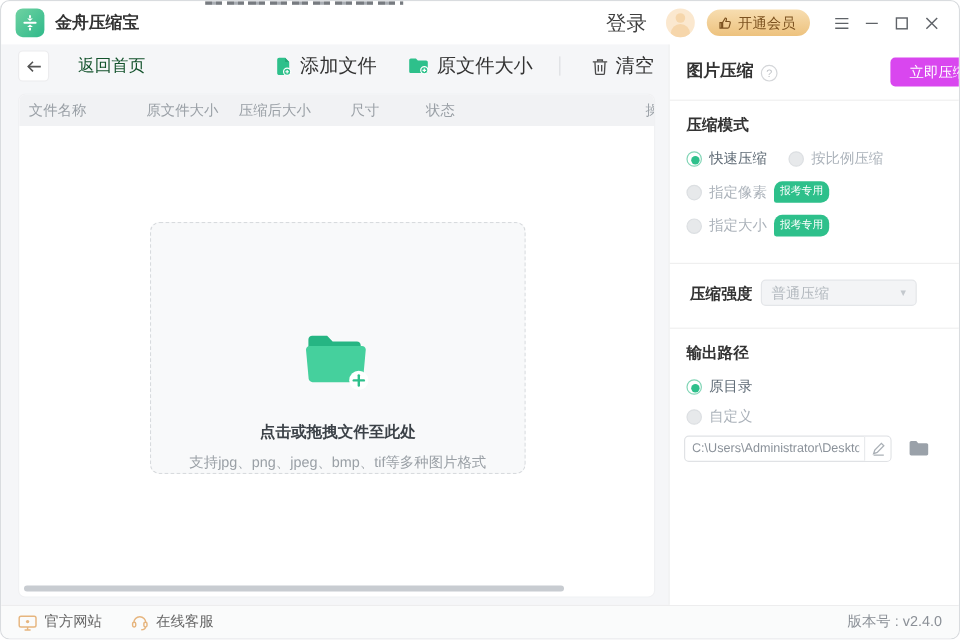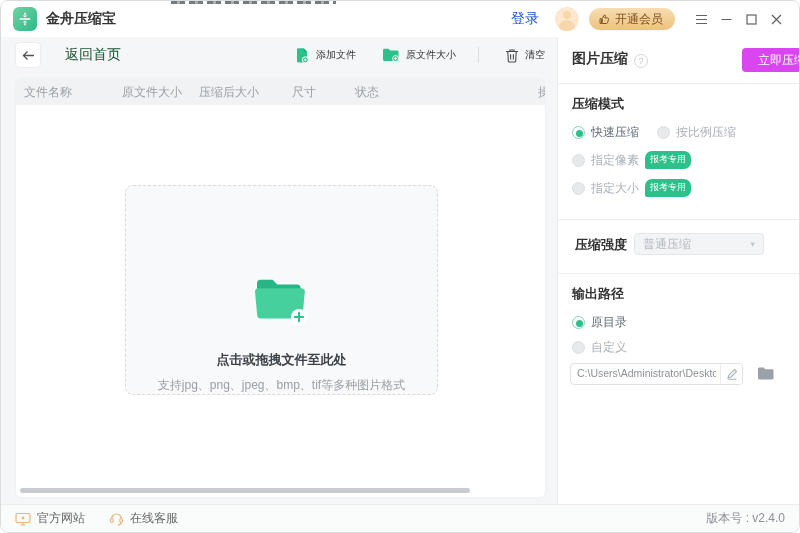--- a/index.html
+++ b/index.html
@@ -7,36 +7,36 @@
   body { font-family:"Liberation Sans","DejaVu Sans",sans-serif; width:800px; height:533px; overflow:hidden; }
 
   .window { position:relative; width:800px; height:533px; background:#fff; border:1px solid #d9dcdf; border-radius:8px; overflow:hidden; display:flex; flex-direction:column; }
   .artifact { position:absolute; top:0; left:170px; width:165px; height:3px; background:repeating-linear-gradient(90deg,#4a4f56 0 6px,#8d939b 6px 9px,#4a4f56 9px 14px,transparent 14px 18px); opacity:.75; z-index:9; }
 
   
   .titlebar { height:36px; flex:0 0 36px; display:flex; align-items:center; padding:0 10px 0 12px; background:#fff; }
   .logo { width:24px; height:24px; border-radius:6px; background:linear-gradient(135deg,#6fd2a2,#2fb98a); display:flex; align-items:center; justify-content:center; }
   .app-title { margin-left:9px; font-size:14px; font-weight:bold; color:#333; }
   .title-right { margin-left:auto; display:flex; align-items:center; }
-  .login-link { font-size:14px; color:#1d4ed8; margin-right:16px; cursor:pointer; }
+  .login-link { font-size:17px; color:#404040; margin-right:16px; cursor:pointer; }
   .avatar { width:24px; height:24px; border-radius:50%; background:#fbe8cf; position:relative; overflow:hidden; margin-right:10px; }
   .avatar::before { content:""; position:absolute; top:4px; left:8px; width:8px; height:8px; border-radius:50%; background:#f6d6ab; }
   .avatar::after { content:""; position:absolute; top:13px; left:4px; width:16px; height:12px; border-radius:8px 8px 0 0; background:#f6d6ab; }
   .member-btn { height:22px; padding:0 12px 0 9px; border-radius:11px; background:linear-gradient(180deg,#f7ddb0,#edc27e); display:flex; align-items:center; gap:4px; font-size:12px; color:#7c5220; cursor:pointer; margin-right:14px; }
   .win-ctrl { width:25px; height:26px; display:flex; align-items:center; justify-content:center; cursor:pointer; color:#5f6368; }
 
   
   .body-row { flex:1 1 auto; display:flex; min-height:0; }
   .left-col { width:556px; flex:0 0 556px; background:#f5f6f8; display:flex; flex-direction:column; }
 
   .toolbar { height:36px; flex:0 0 36px; display:flex; align-items:center; padding:0 12px 0 14px; }
   .back-btn { width:26px; height:26px; background:#fff; border:1px solid #ececee; border-radius:4px; display:flex; align-items:center; justify-content:center; cursor:pointer; }
   .back-label { margin-left:24px; font-size:14px; color:#14532d; }
   .toolbar-right { margin-left:auto; display:flex; align-items:center; }
-  .tool-item { display:flex; align-items:center; gap:6px; font-size:10px; color:#333; cursor:pointer; margin-left:26px; }
+  .tool-item { display:flex; align-items:center; gap:6px; font-size:16px; color:#333; cursor:pointer; margin-left:26px; }
   .tool-sep { width:1px; height:16px; background:#dcdee1; margin-left:22px; }
 
   .content { position:relative; flex:1 1 auto; }
   .panel { position:absolute; left:14px; top:5px; width:531px; height:420px; background:#fff; border:1px solid #f0f1f3; border-radius:6px; overflow:hidden; }
   .thead { position:relative; height:26px; background:#f1f2f4; overflow:hidden; }
   .th { position:absolute; top:0; height:26px; line-height:26px; font-size:12px; color:#9aa0a6; white-space:nowrap; }
   .dropzone { position:absolute; left:109px; top:106px; width:313px; height:210px; background:#f8f9fa; border:1px dashed #d8dbde; border-radius:8px; display:flex; flex-direction:column; align-items:center; cursor:pointer;justify-content:flex-end; }
   .dz-folder { margin-top:64px; }
   .dz-title { margin-top:22px; font-size:13px; color:#3c4248; font-weight:bold; }
   .dz-sub { margin-top:8px; font-size:12px; color:#9aa0a6; }

